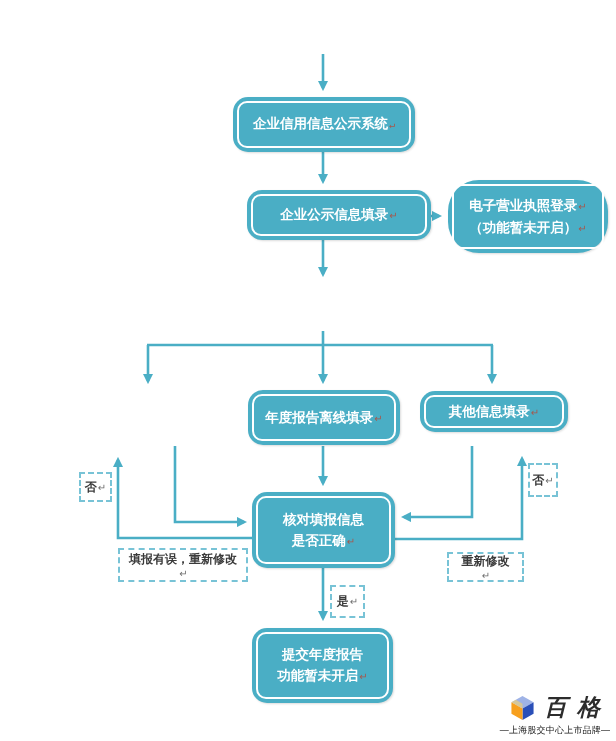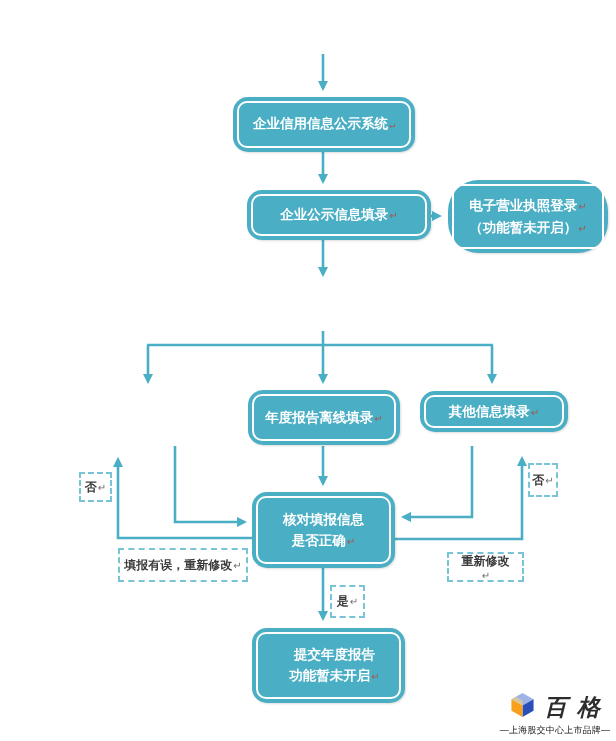--- a/index.html
+++ b/index.html
@@ -24,21 +24,21 @@
 
   .dlabel {
     position:absolute; background:#ffffff; border:2px dashed #78C3D6;
     color:#3A3A3A; font-size:12px; font-weight:bold;
     display:flex; align-items:center; justify-content:center; text-align:center;
     box-sizing:border-box;
   }
   .dlabel .mark { color:#6d6d6d; font-size:10px; font-weight:normal; margin-left:1px; }
 
   .logo { position:absolute; right:2px; bottom:4px; width:118px; }
-  .logo-row { display:flex; align-items:flex-start; justify-content:center; gap:9px; }
+  .logo-row { display:flex; align-items:center; justify-content:center; gap:9px; }
   .brand {
     font-family:"Liberation Serif", serif; font-style:italic; font-weight:bold;
     font-size:23px; color:#2c2c2c; letter-spacing:10px; margin-right:-10px;
   }
   .tagline {
     font-size:9px; font-weight:normal; color:#151515; text-align:center;
     white-space:nowrap; margin-top:1px; letter-spacing:0.2px;
   }
 </style>
 </head>
@@ -91,31 +91,31 @@
 
   <div class="node" style="left:420px; top:391px; width:148px; height:41px;">
     <span><span>其他信息填录</span><span class="mark">↵</span></span>
   </div>
 
   <div class="node" style="left:252px; top:492px; width:143px; height:76px;">
     <span><span>核对填报信息</span></span>
     <span><span>是否正确</span><span class="mark">↵</span></span>
   </div>
 
-  <div class="node" style="left:252px; top:628px; width:141px; height:75px;padding-left:12px;">
+  <div class="node" style="left:252px; top:628px; width:141px; height:75px;">
     <span><span>提交年度报告</span></span>
     <span><span>功能暂未开启</span><span class="mark">↵</span></span>
   </div>
 
   <div class="dlabel" style="left:79px; top:472px; width:33px; height:30px;">
     <span>否</span>
       <span class="mark">↵</span>
   </div>
 
-  <div class="dlabel" style="left:118px; top:548px; width:130px; height:34px;">
+  <div class="dlabel" style="left:118px; top:548px; width:130px; height:34px;flex-direction:column;">
     <span>填报有误，重新修改</span>
       <span class="mark">↵</span>
   </div>
 
   <div class="dlabel" style="left:528px; top:463px; width:30px; height:34px;">
     <span>否</span>
       <span class="mark">↵</span>
   </div>
 
   <div class="dlabel" style="left:447px; top:552px; width:77px; height:30px;flex-direction:column;">

